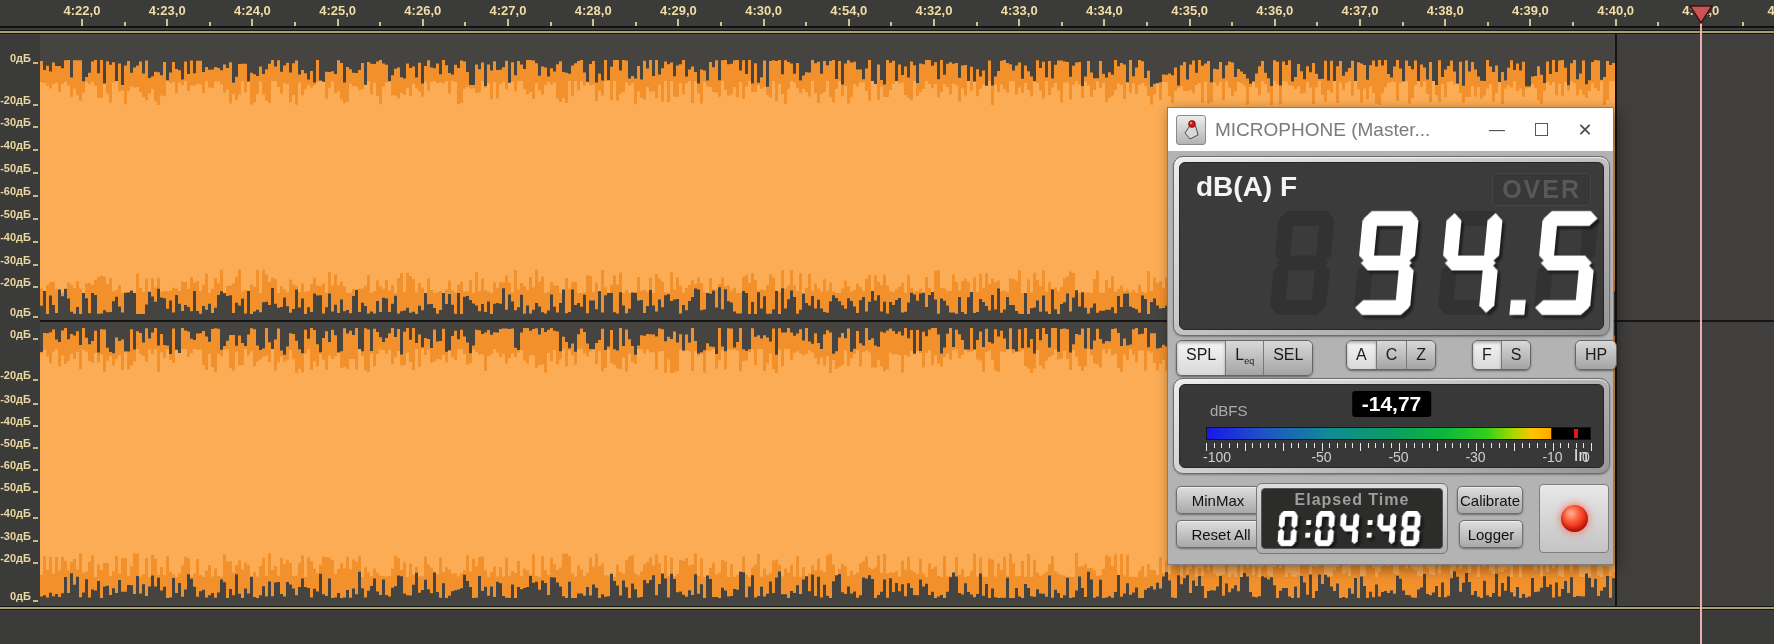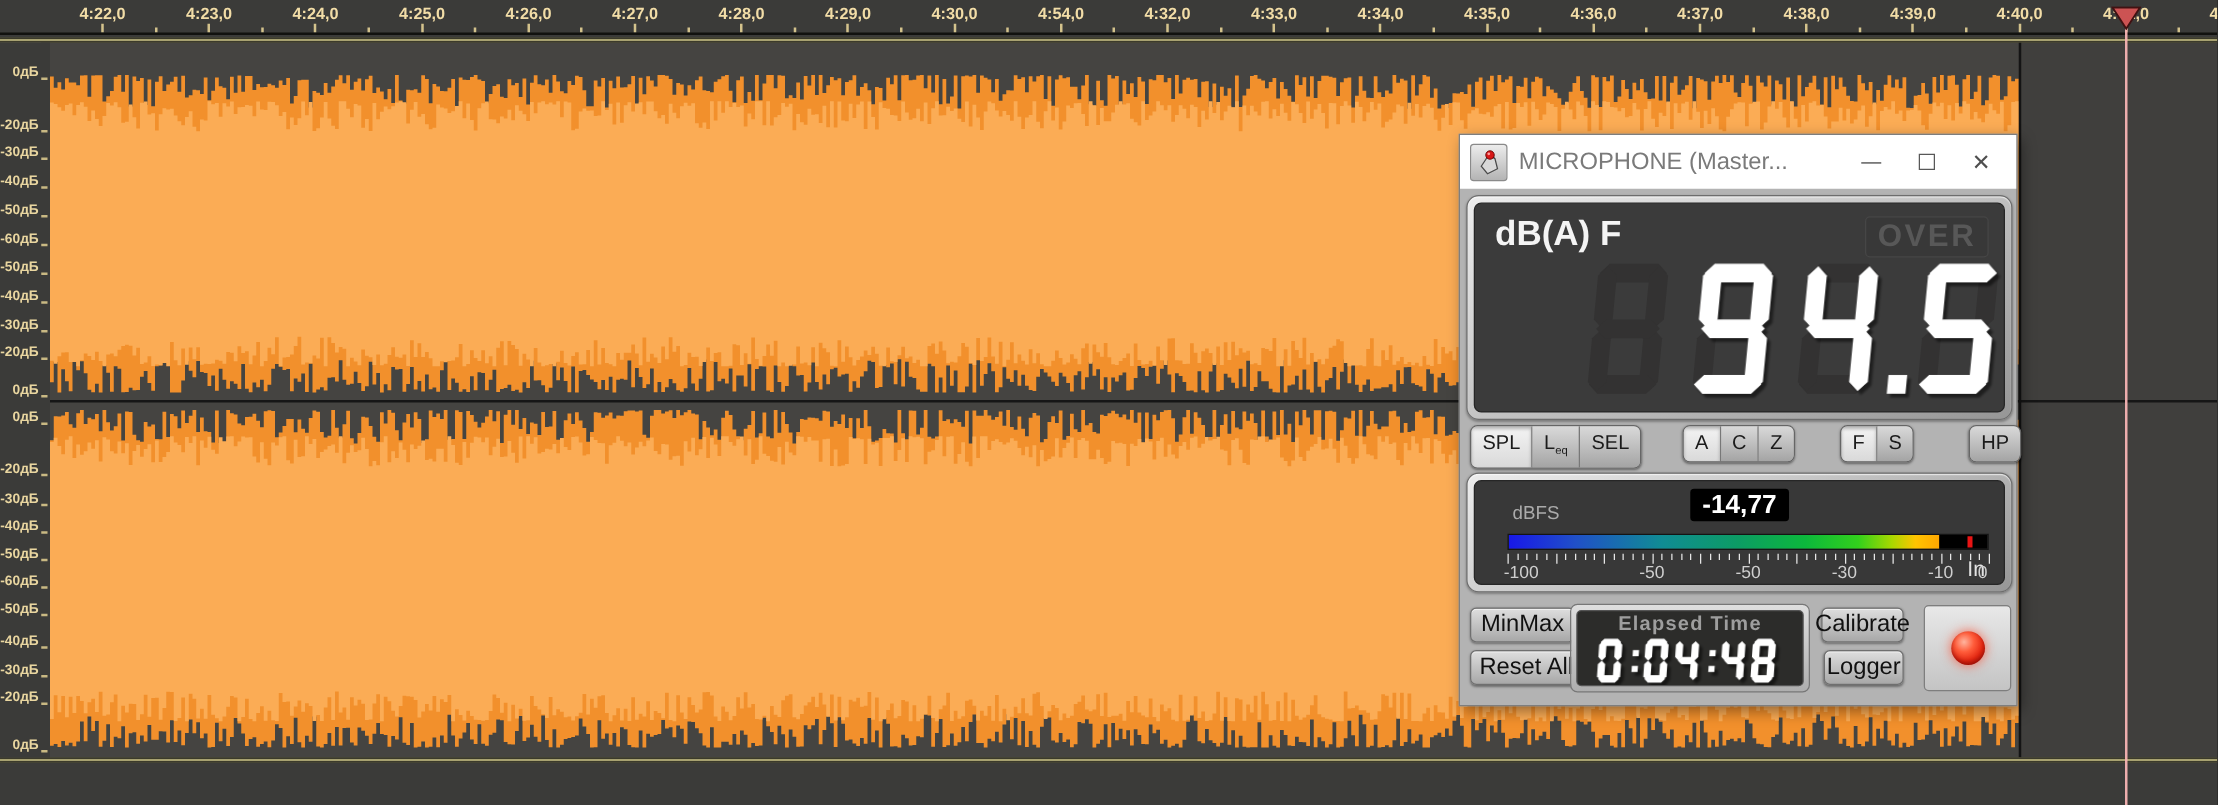--- a/index.html
+++ b/index.html
@@ -83,21 +83,21 @@
                  color:#fff; font-size:21px; font-weight:bold; padding:1px 10px; border-radius:3px; }
   #meter-io { position:absolute; right:15px; top:13px; font-size:17px; color:#e2e2e2;margin-top:48px; }
   #grad-bar { position:absolute; left:26px; top:42px; width:385px; height:13px; border:1px solid #141414;
               background:linear-gradient(90deg,#1818e8 0%,#2050c8 14%,#108c94 32%,#0c9c64 48%,#0cb83c 62%,
                           #32d01c 73%,#a8d800 80%,#ffc400 85%,#ffa800 89.8%,#000 90%,#000 100%); }
   #peak-tick { position:absolute; left:394px; top:44px; width:4px; height:9px; background:#e81414; }
   .m-tick { position:absolute; width:1px; background:#e6e6e6; }
   .m-scale-label { position:absolute; top:64px; transform:translateX(-50%); font-size:14px; color:#cfcfcf; }
 
   
-  .push-btn { position:absolute; font-size:19px; color:#111; text-align:center;
+  .push-btn { position:absolute; font-size:15px; color:#111; text-align:center;
               background:linear-gradient(#dedede,#a8a8a8); border:1px solid #6f6f6f; border-radius:5px;
               box-shadow:0 1px 2px rgba(0,0,0,.4), inset 0 1px 0 rgba(255,255,255,.55);
               display:flex; align-items:center; justify-content:center; cursor:pointer; }
   #elapsed-display { position:absolute; left:88px; top:375px; width:192px; height:71px;
                      background:linear-gradient(#dedede,#aeaeae); border:1px solid #777; border-radius:6px; padding:4px; }
   #elapsed-inner { width:100%; height:100%; background:#2c2c2a; border:1px solid #555; border-radius:4px;
                    display:flex; flex-direction:column; align-items:center; }
   #elapsed-label { font-size:16px; font-weight:bold; color:#9e9e9e; letter-spacing:1px; margin-top:2px; }
   #record-button { position:absolute; left:371px; top:376px; width:70px; height:69px;
                    background:linear-gradient(#e8e8e8,#c4c4c4); border:1px solid #7e7e7e; border-radius:4px;

